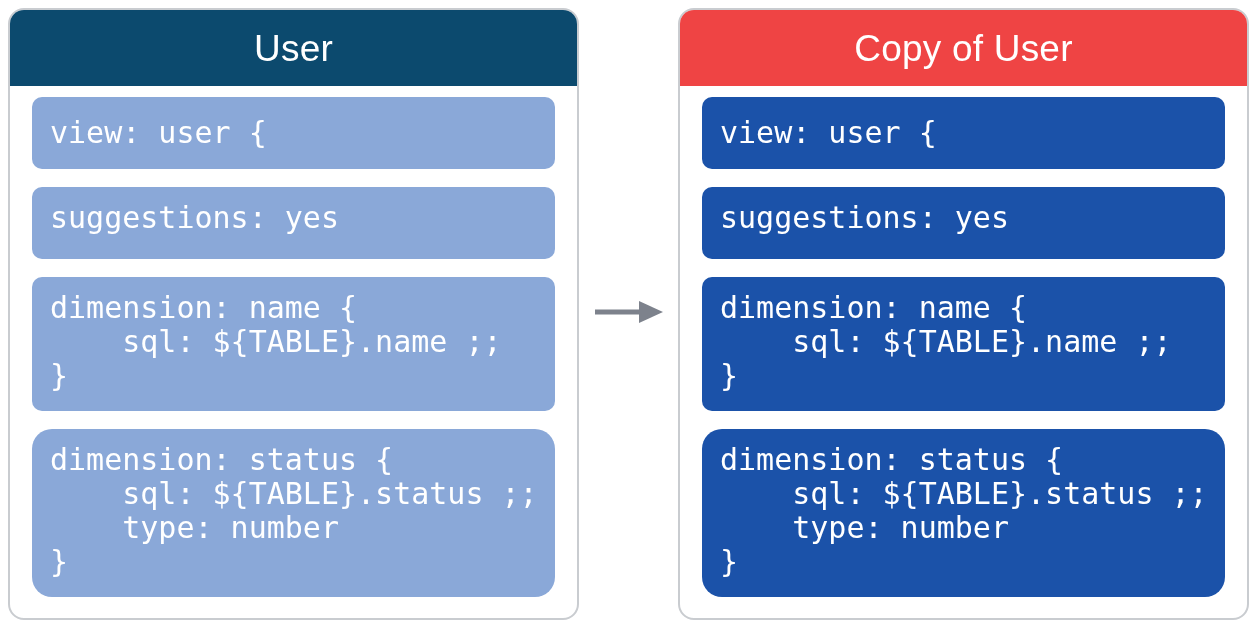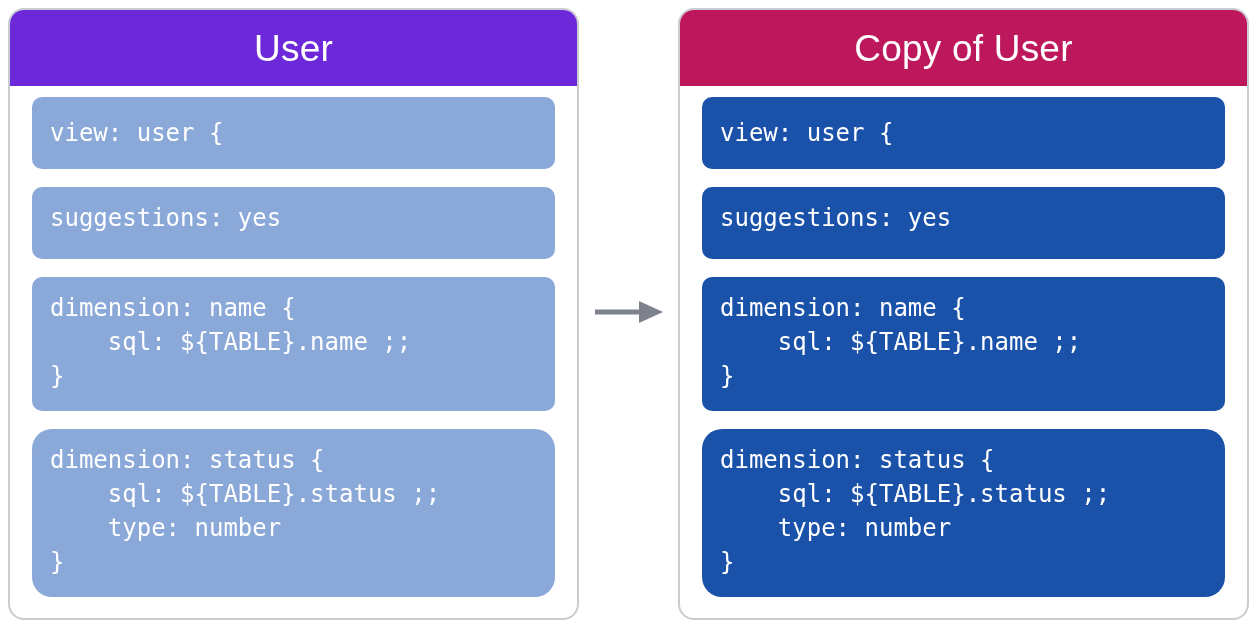--- a/index.html
+++ b/index.html
@@ -42,38 +42,38 @@
     display: flex;
     align-items: center;
     justify-content: center;
     color: #ffffff;
     font-size: 37px;
     font-weight: 400;
     letter-spacing: 0.2px;
     line-height: 1;
     user-select: none;
   }
-  .panel-source .panel-header { background: #6d28d9; text-align: center; }
-  .panel-copy   .panel-header { background: #be185d; }
+  .panel-source .panel-header { background: #0c4a6e; text-align: center; }
+  .panel-copy   .panel-header { background: #ef4444; }
 
   .panel-body {
     flex: 1 1 auto;
     padding: 11px 22px 14px 22px;
     display: flex;
     flex-direction: column;
     gap: 18px;
     box-sizing: border-box;
   }
 
   
   .code-block {
     border-radius: 10px;
     color: #ffffff;
     font-family: "DejaVu Sans Mono", "Liberation Mono", monospace;
-    font-size: 24px;
+    font-size: 30px;
     line-height: 34px;
     white-space: pre;
     padding: 14px 18px;
     box-sizing: border-box;
     overflow: hidden;
   }
   .panel-source .code-block { background: #8aa8d8; }
   .panel-copy   .code-block { background: #1b52a9; }
 
   .code-block.b-1 { height: 72px; padding-top: 19px; }

